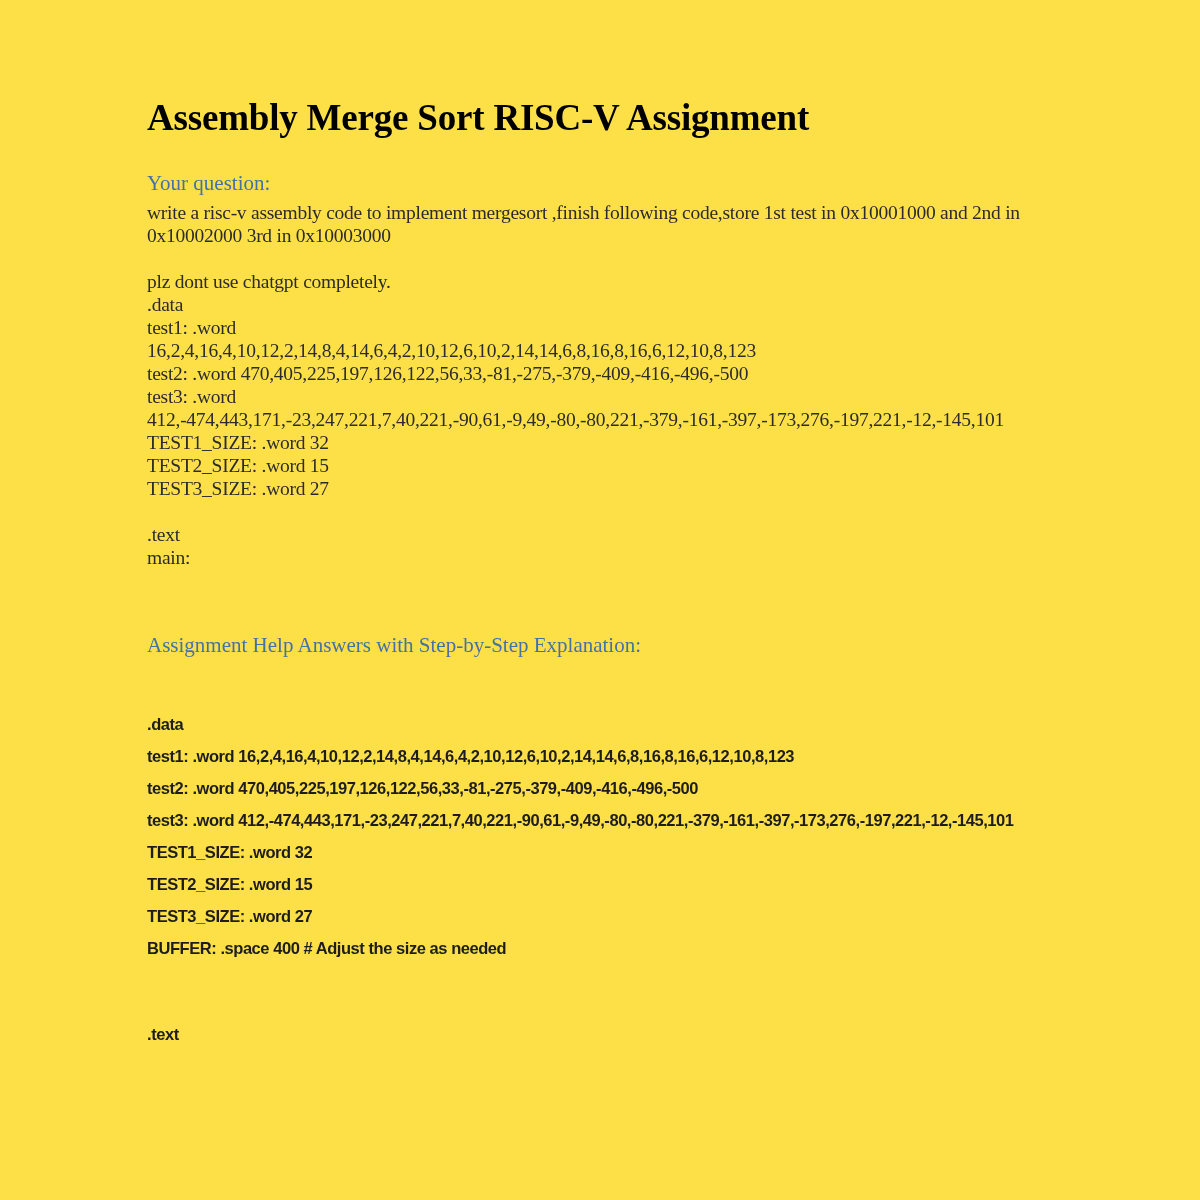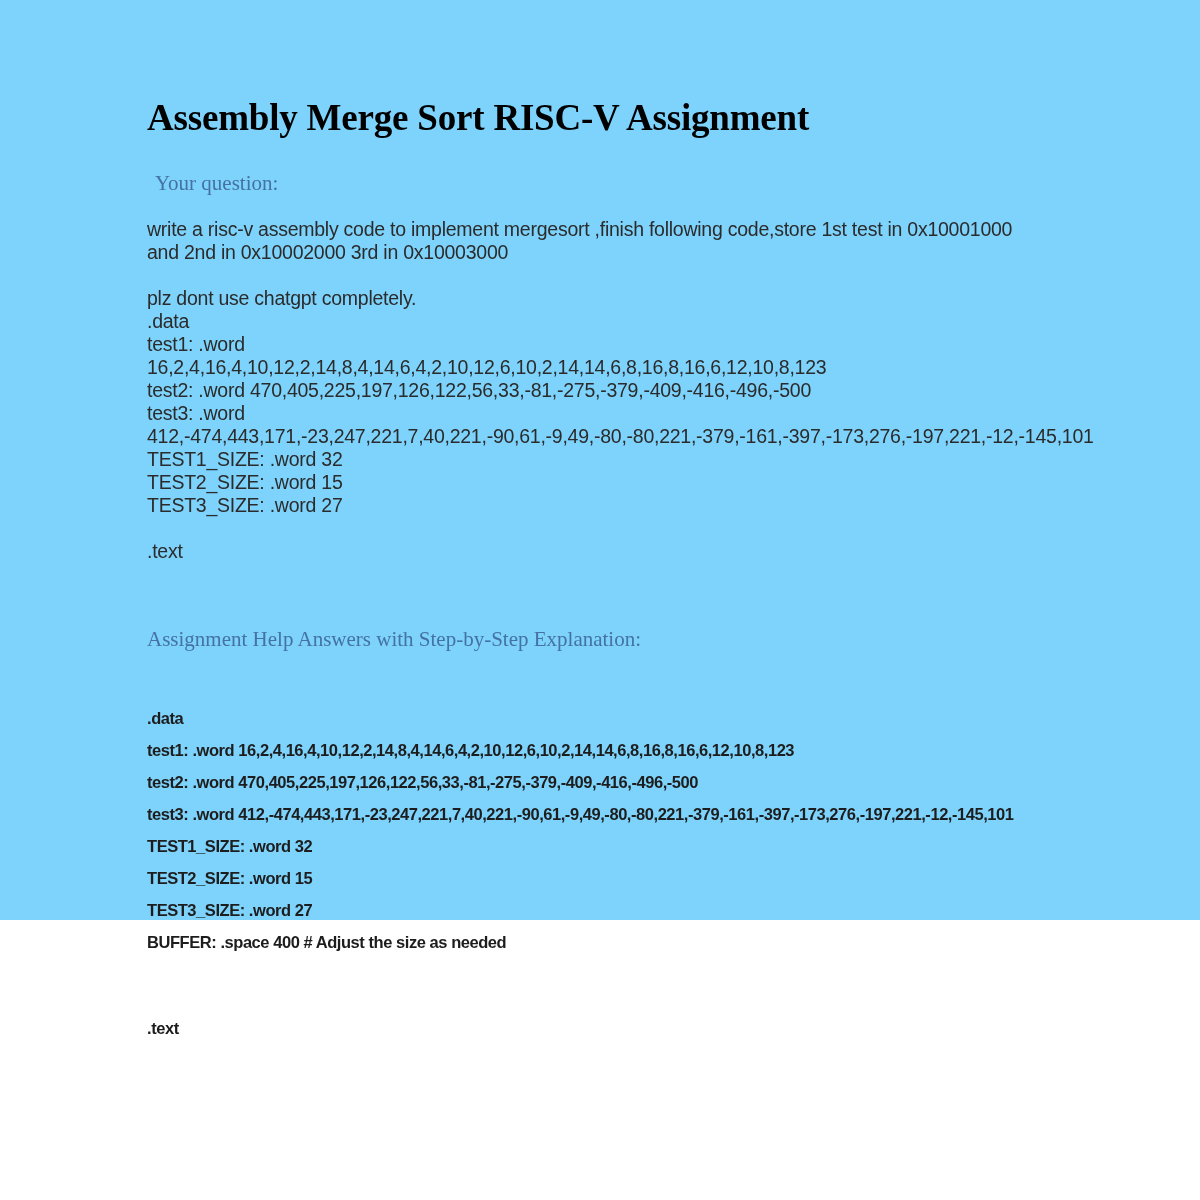--- a/index.html
+++ b/index.html
@@ -12,22 +12,22 @@
     width: 1200px;
     height: 1200px;
     overflow: hidden;
     font-family: "Liberation Sans", sans-serif;
     -webkit-font-smoothing: antialiased;
   }
 
   .page {
     position: relative;
     width: 1200px;
-    height: 920px;
-    background: #7dd3fc;
+    height: 1200px;
+    background: #fde047;
     box-sizing: border-box;
   }
 
   .content {
     position: absolute;
     left: 147px;
     top: 96px;
     width: 900px;
   }
 
@@ -54,30 +54,29 @@
   .section-heading {
     font-family: "Liberation Serif", "DejaVu Serif", serif;
     font-size: 21px;
     line-height: 26px;
     font-weight: normal;
     color: #4472a4;
     margin: 0;
   }
   .heading-question {
     margin-top: 30px;
-    margin-left: 8px;
   }
   .heading-answers {
     margin-top: 7px;
   }
 
   
   .question-block {
-    margin-top: 22px;
-    font-family: Liberation Sans, sans-serif;
+    margin-top: 5px;
+    font-family: Liberation Serif, serif;
     font-size: 19.5px;
     line-height: 23px;
     color: #2b2b2b;
     letter-spacing: -0.25px;
     white-space: normal;
   }
   .q-line {
     display: block;
     min-height: 23px;
   }
@@ -123,20 +122,21 @@
       <span class="q-line">.data</span>
       <span class="q-line">test1: .word</span>
       <span class="q-line">16,2,4,16,4,10,12,2,14,8,4,14,6,4,2,10,12,6,10,2,14,14,6,8,16,8,16,6,12,10,8,123</span>
       <span class="q-line">test2: .word 470,405,225,197,126,122,56,33,-81,-275,-379,-409,-416,-496,-500</span>
       <span class="q-line">test3: .word 412,-474,443,171,-23,247,221,7,40,221,-90,61,-9,49,-80,-80,221,-379,-161,-397,-173,276,-197,221,-12,-145,101</span>
       <span class="q-line">TEST1_SIZE: .word 32</span>
       <span class="q-line">TEST2_SIZE: .word 15</span>
       <span class="q-line">TEST3_SIZE: .word 27</span>
       <span class="q-line blank"></span>
       <span class="q-line">.text</span>
+      <span class="q-line">main:</span>
     </div>
 
     <div class="spacer-before-answers-heading"></div>
 
     <h2 class="section-heading heading-answers">Assignment Help Answers with Step-by-Step Explanation:</h2>
 
     <div class="spacer-after-answers-heading"></div>
 
     <div class="answer-block">
       <span class="a-para">.data</span>

